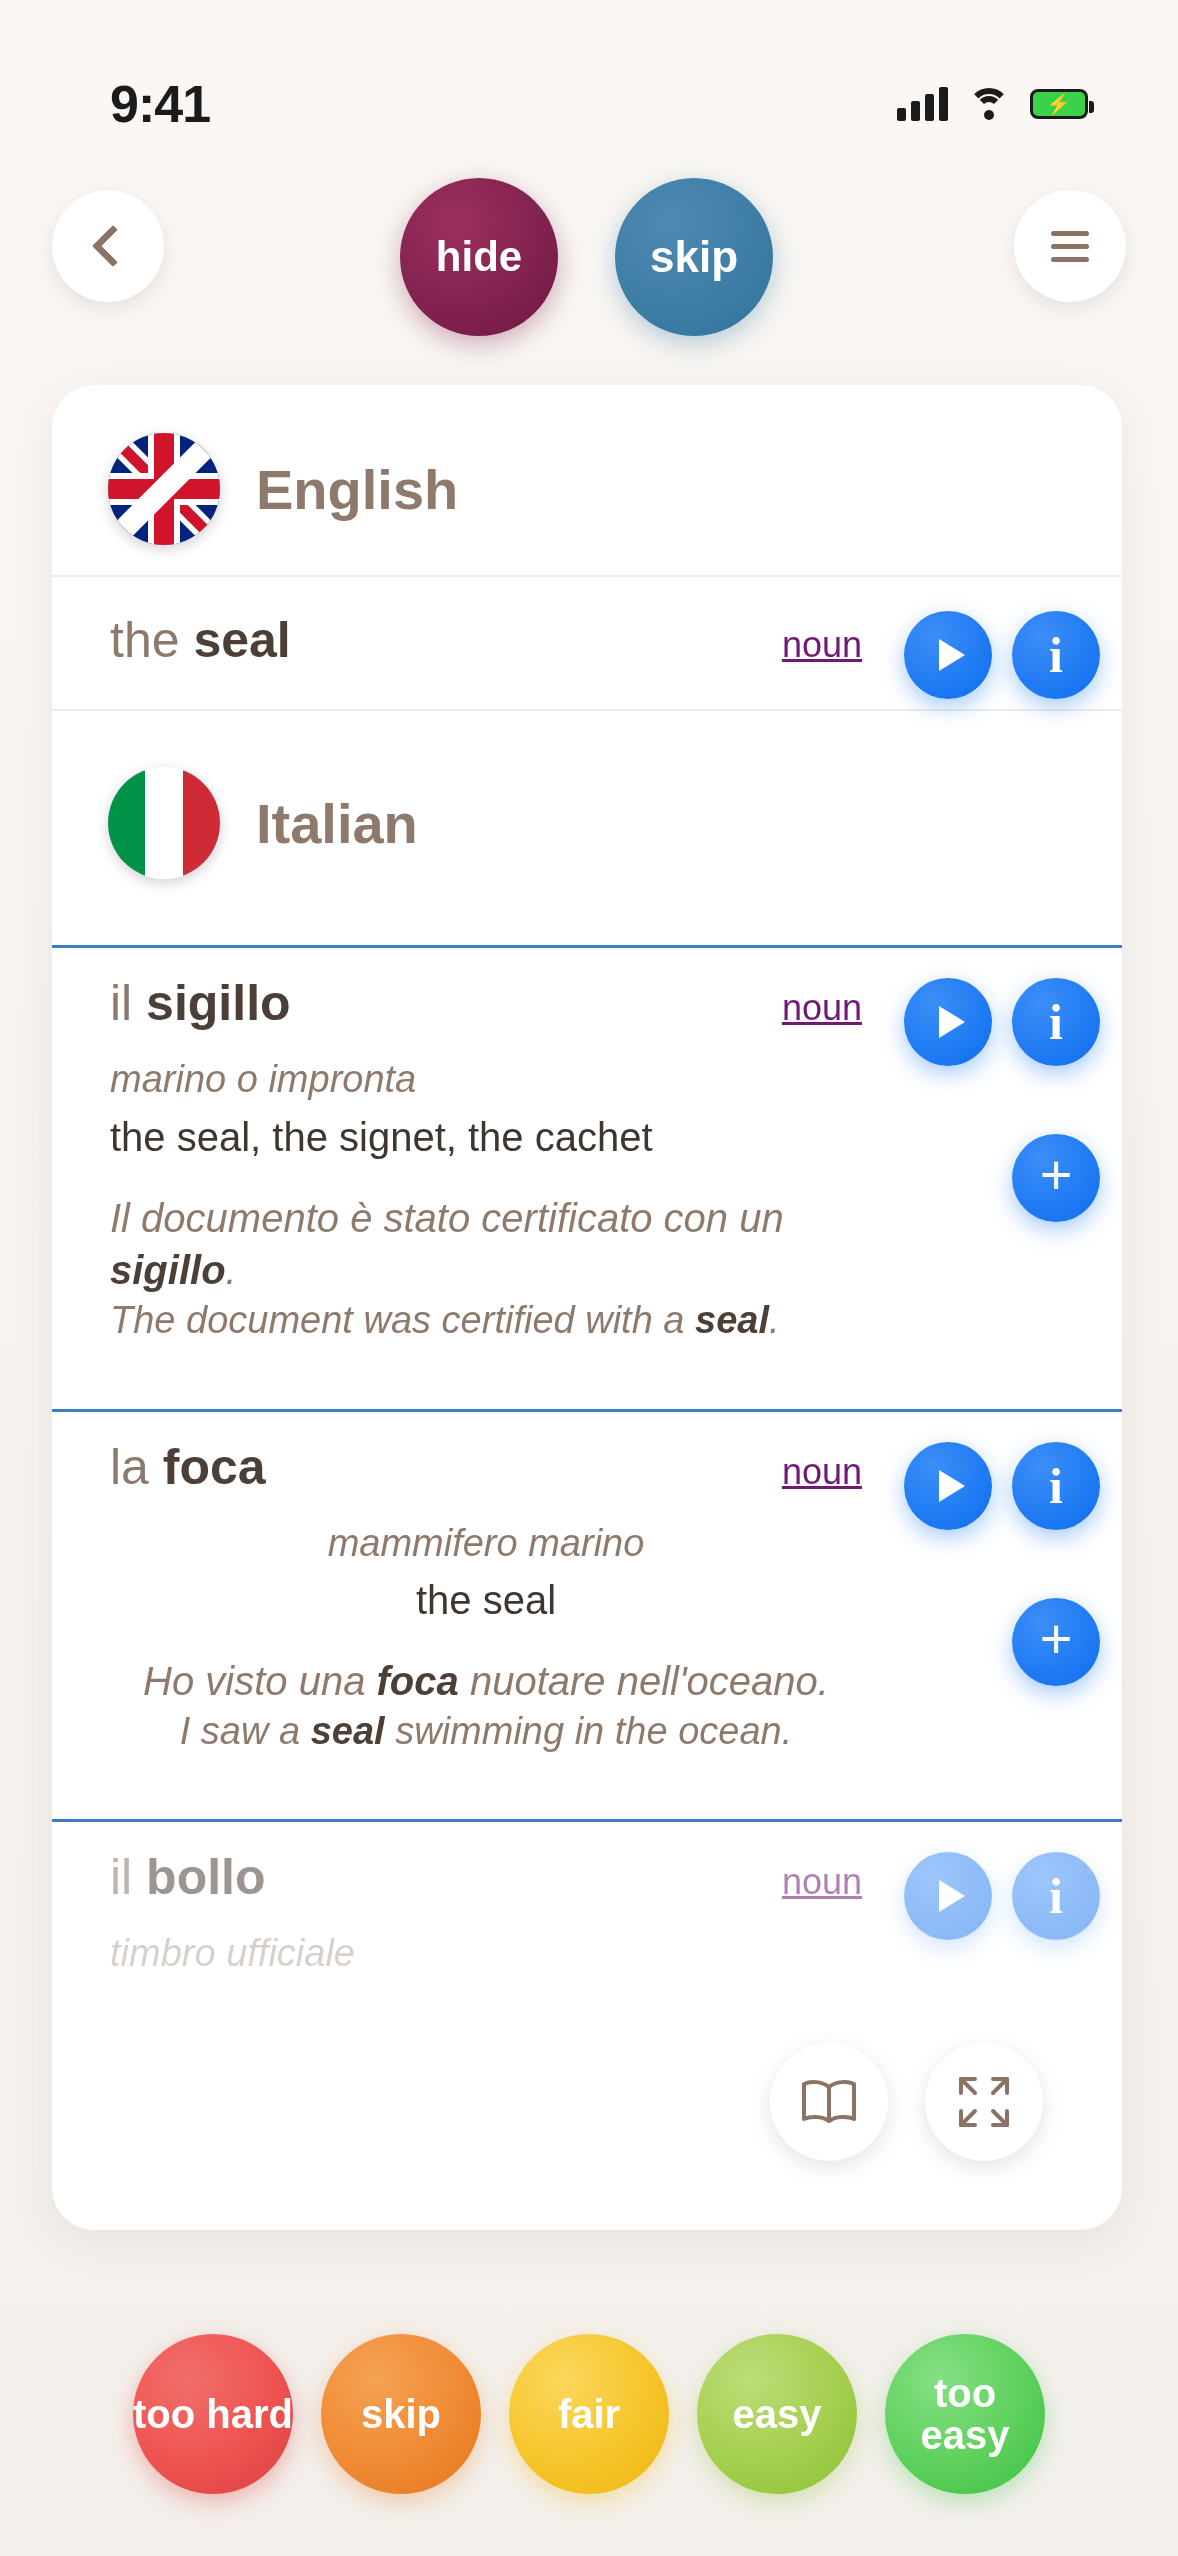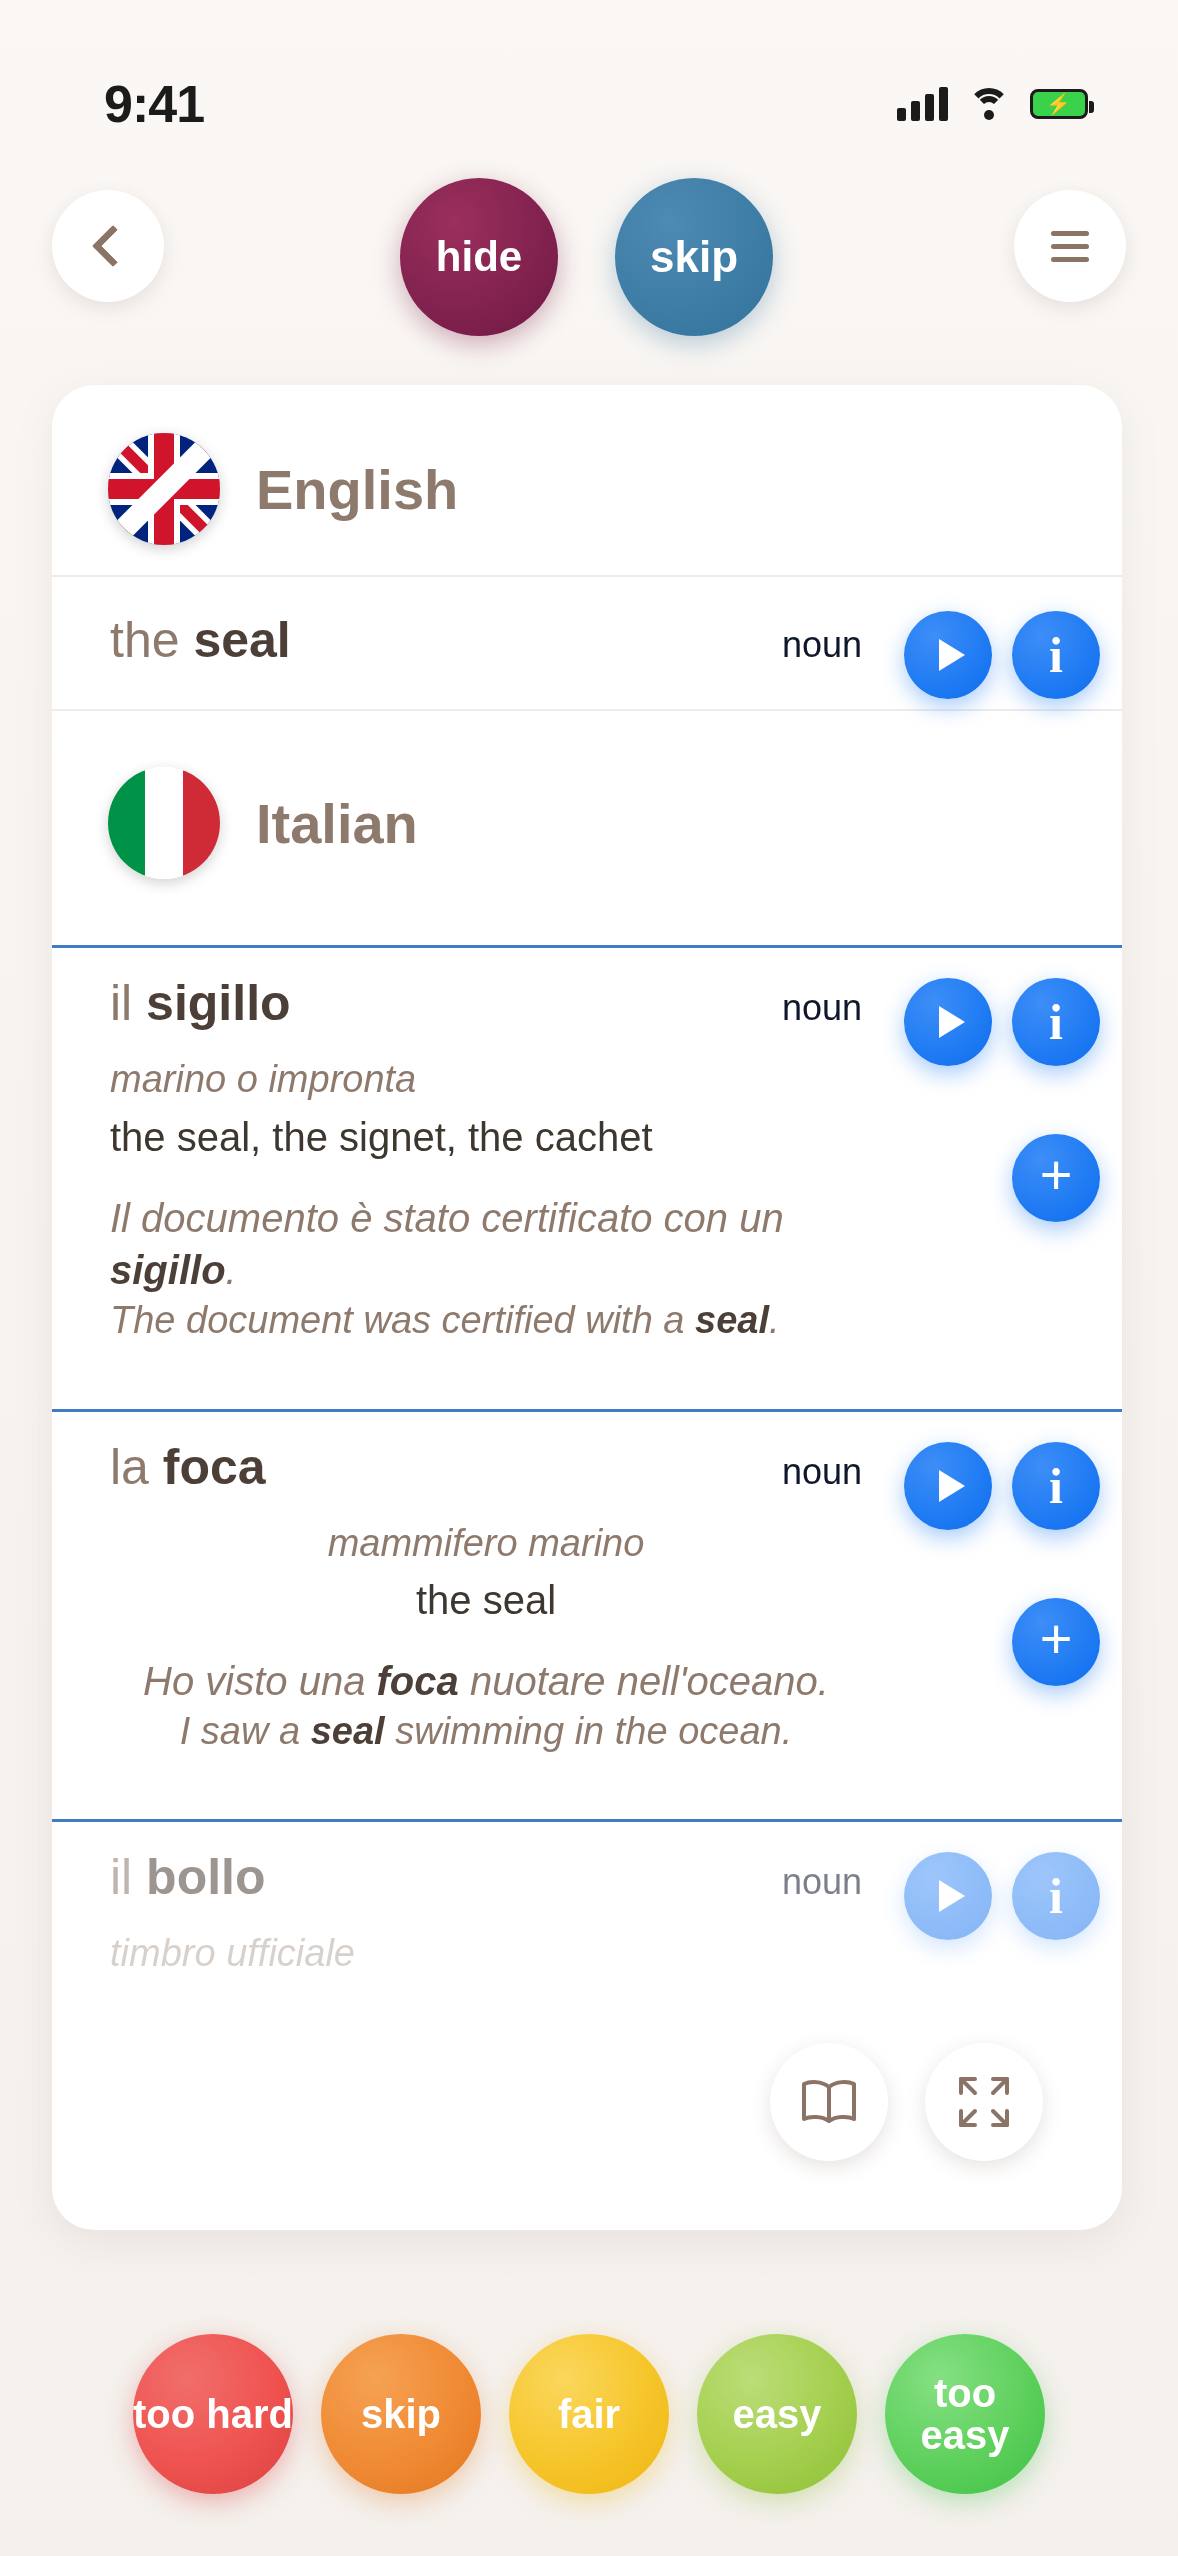--- a/index.html
+++ b/index.html
@@ -13,21 +13,21 @@
   .phone {
     position: relative;
     width: 1178px;
     height: 2556px;
     background: linear-gradient(180deg, #faf7f4 0%, #f6f2ee 60%, #f4f0ec 100%);
   }
 
   
   .statusbar {
     position: absolute;
-    top: 0; left: 4px; right: 0;
+    top: 0; left: 10px; right: 0;
     height: 160px;
     display: flex;
     align-items: center;
     justify-content: space-between;
     padding: 48px 90px 0 100px;
   }
   .clock {
     font-size: 52px;
     font-weight: 700;
     color: #1b1b1b;
@@ -230,23 +230,24 @@
     font-size: 50px;
     color: #4c3f37;
     font-weight: 700;
   }
   .word .art {
     font-weight: 400;
     color: #8e7a6d;
   }
   .pos {
     font-size: 36px;
-    color: #0f172a;
+    color: #701a75;
     font-weight: 400;
     padding-left: 24px;
+    text-decoration: underline;
   }
   .defn-it {
     font-size: 38px;
     font-style: italic;
     color: #8e7a6d;
     margin-top: 24px;
     line-height: 1.25;
   }
   .defn-en {
     font-size: 40px;

